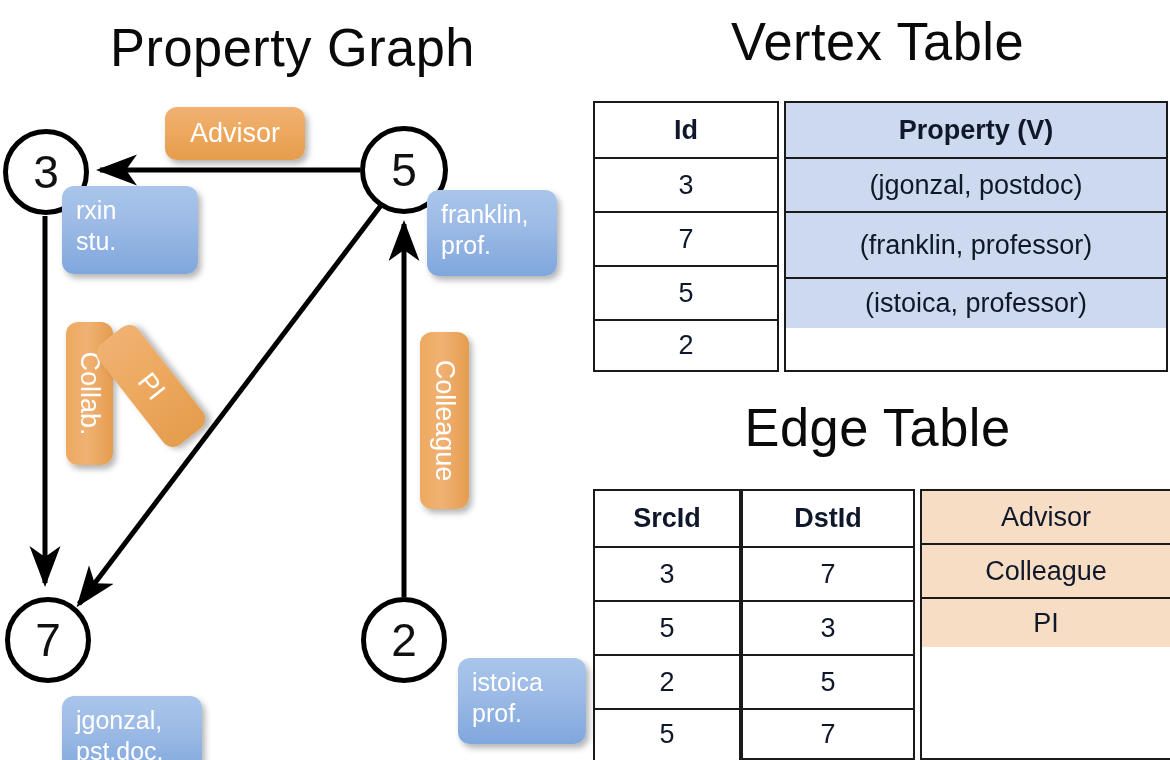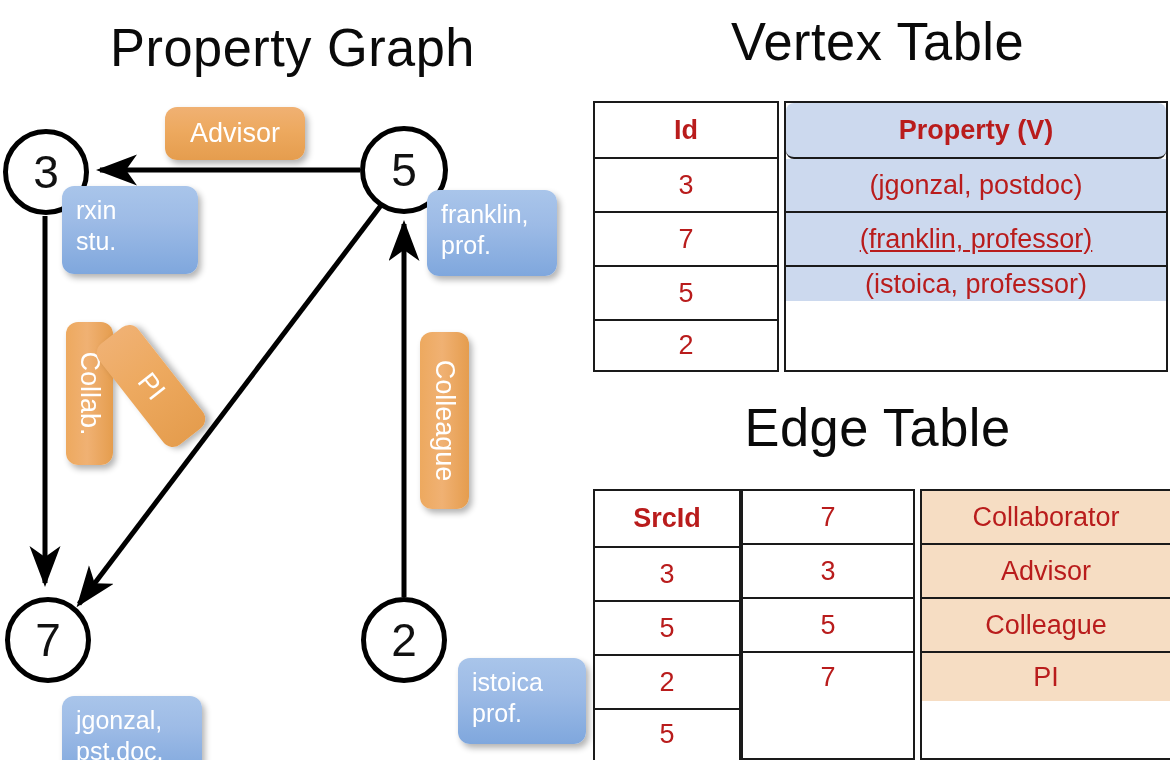--- a/index.html
+++ b/index.html
@@ -100,21 +100,21 @@
     border: 2px solid #1a1a1a;
     box-sizing: border-box;
   }
   .gridcell {
     border-bottom: 2px solid #1a1a1a;
     box-sizing: border-box;
     display: flex;
     align-items: center;
     justify-content: center;
     font-size: 27px;
-    color: #b91c1c;
+    color: #0f172a;
     white-space: nowrap;
   }
   .gridcell:last-child { border-bottom: none; }
   .gridcell.hdr { font-weight: bold; font-size: 27px; }
   .white { background: #ffffff; }
   .blue  { background: #ccd9ee; }
   .orange{ background: #f6ddc3; }
 </style>
 </head>
 <body>
@@ -203,43 +203,43 @@
 
   <div class="gridcol" style="left:593px; top:101px; width:186px; height:271px;">
     <div class="gridcell hdr white" style="height:56px;">Id</div>
     <div class="gridcell white" style="height:54px;">3</div>
     <div class="gridcell white" style="height:54px;">7</div>
     <div class="gridcell white" style="height:54px;">5</div>
     <div class="gridcell white" style="height:49px;">2</div>
   </div>
 
   <div class="gridcol" style="left:784px; top:101px; width:384px; height:271px;">
-    <div class="gridcell hdr blue" style="height:56px;border-radius:8px;">Property (V)</div>
+    <div class="gridcell hdr blue" style="height:56px;">Property (V)</div>
     <div class="gridcell blue" style="height:54px;">(jgonzal, postdoc)</div>
-    <div class="gridcell blue" style="height:54px;text-decoration:underline;">(franklin, professor)</div>
-    <div class="gridcell blue" style="height:34px;text-align:center;">(istoica, professor)</div>
+    <div class="gridcell blue" style="height:66px;">(franklin, professor)</div>
+    <div class="gridcell blue" style="height:49px;text-align:center;">(istoica, professor)</div>
   </div>
 </div>
 
 <div>
 
   <div class="gridcol" style="left:593px; top:489px; width:148px; height:315px;">
     <div class="gridcell hdr white" style="height:57px;">SrcId</div>
     <div class="gridcell white" style="height:54px;">3</div>
     <div class="gridcell white" style="height:54px;">5</div>
     <div class="gridcell white" style="height:54px;">2</div>
     <div class="gridcell white" style="height:48px;">5</div>
   </div>
 
   <div class="gridcol" style="left:741px; top:489px; width:174px; height:271px;">
+    <div class="gridcell hdr white" style="height:57px;">DstId</div>
     <div class="gridcell white" style="height:54px;">7</div>
     <div class="gridcell white" style="height:54px;">3</div>
     <div class="gridcell white" style="height:54px;">5</div>
     <div class="gridcell white" style="height:48px;">7</div>
   </div>
 
   <div class="gridcol" style="left:920px; top:489px; width:252px; height:271px;">
-    <div class="gridcell orange" style="height:54px;">Collaborator</div>
     <div class="gridcell orange" style="height:54px;">Advisor</div>
     <div class="gridcell orange" style="height:54px;">Colleague</div>
     <div class="gridcell orange" style="height:48px;">PI</div>
   </div>
 </div>
 
 </body></html>

